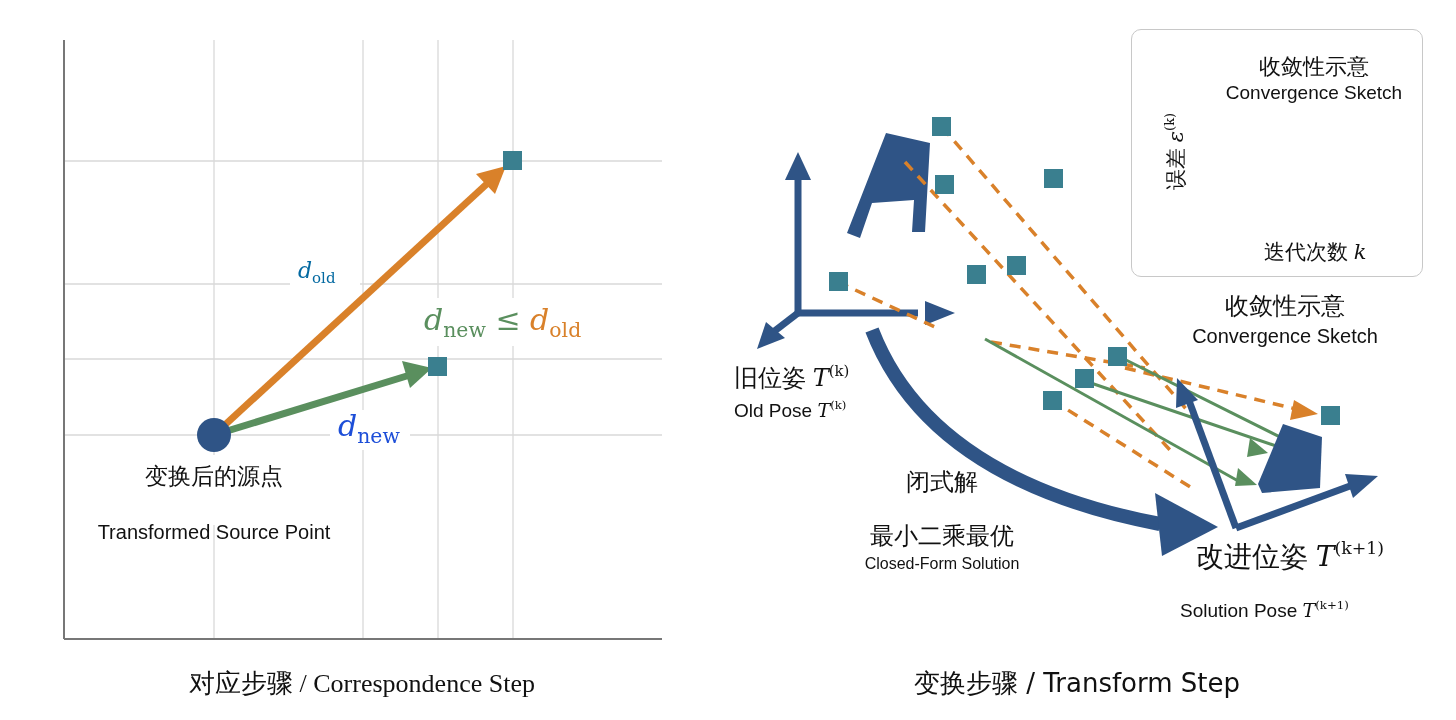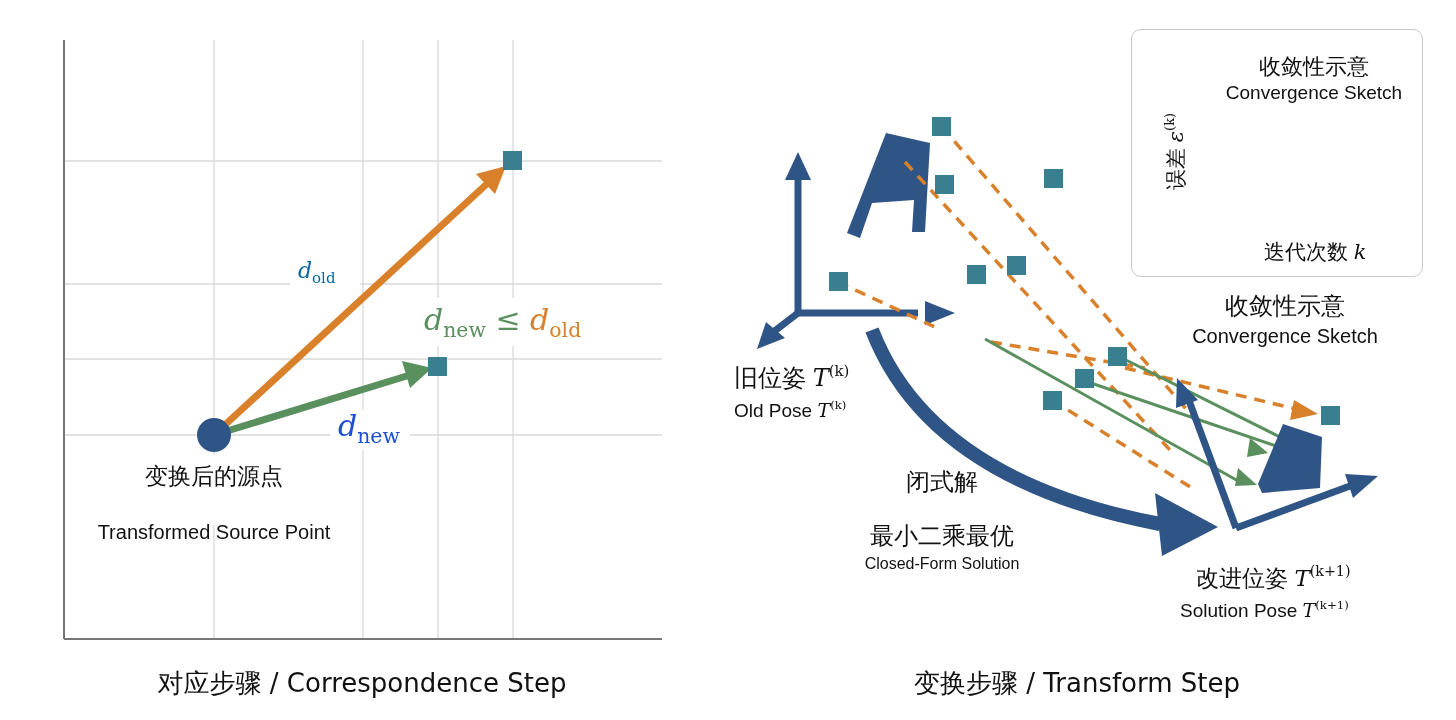--- a/index.html
+++ b/index.html
@@ -147,36 +147,36 @@
 <div class="lbl math" style="left:338px;top:408px;font-size:30px;color:#1d4ed8;">
   <span>d</span><span class="sub">new</span>
 </div>
 <div class="lbl math" style="left:424px;top:302px;font-size:30px;">
   <span style="color:#5a8f5e;"><span>d</span><span class="sub">new</span></span>
   <span style="color:#5a8f5e;font-style:normal;">≤</span>
   <span style="color:#d9812a;"><span>d</span><span class="sub">old</span></span>
 </div>
 <div class="lbl cn center" style="left:214px;top:461px;font-size:23px;">变换后的源点</div>
 <div class="lbl center" style="left:214px;top:496px;font-size:20px;margin-top:25px;">Transformed Source Point</div>
-<div class="lbl cn center" style="left:362px;top:666px;font-size:26px;">对应步骤 / Correspondence Step</div>
+<div class="lbl cn center" style="left:362px;top:666px;font-size:26px;font-family:Liberation Serif, serif;">对应步骤 / Correspondence Step</div>
 
 <div class="lbl" style="left:734px;top:362px;font-size:24px;">
   <span class="cn">旧位姿</span>
   <span class="math">T</span><span class="sup">(k)</span>
 </div>
 <div class="lbl" style="left:734px;top:398px;font-size:19px;">
   <span>Old Pose</span>
   <span class="math">T</span><span class="sup">(k)</span>
 </div>
 
 <div class="lbl cn center" style="left:942px;top:466px;font-size:24px;">闭式解</div>
 <div class="lbl cn center" style="left:942px;top:520px;font-size:24px;">最小二乘最优</div>
 <div class="lbl center" style="left:942px;top:555px;font-size:16px;">Closed-Form Solution</div>
 
-<div class="lbl" style="left:1196px;top:563px;font-size:23px;">
+<div class="lbl" style="left:1196px;top:538px;font-size:28px;">
   <span class="cn">改进位姿</span>
   <span class="math">T</span><span class="sup">(k+1)</span>
 </div>
 <div class="lbl" style="left:1180px;top:598px;font-size:19px;">
   <span>Solution Pose</span>
   <span class="math">T</span><span class="sup">(k+1)</span>
 </div>
 
 <div class="lbl cn center" style="left:1285px;top:290px;font-size:24px;">收敛性示意</div>
 <div class="lbl center" style="left:1285px;top:325px;font-size:20px;">Convergence Sketch</div>

